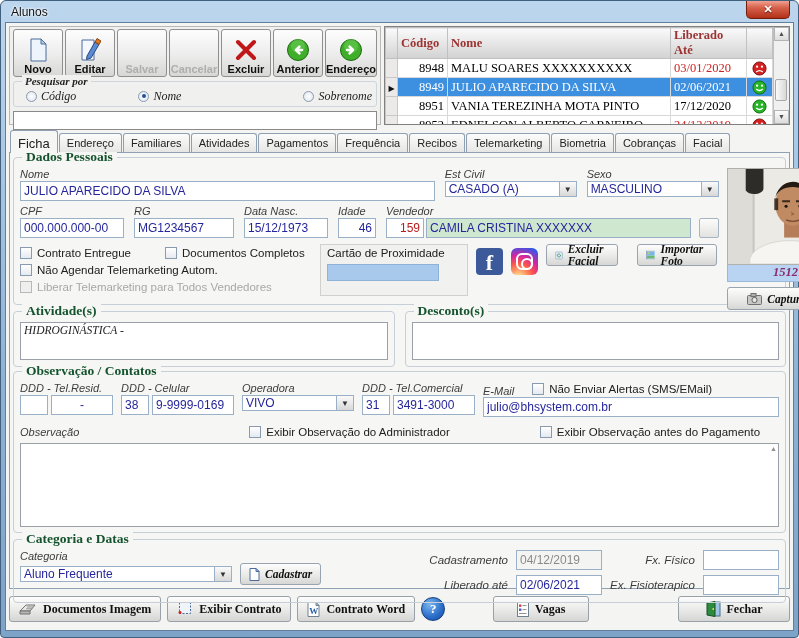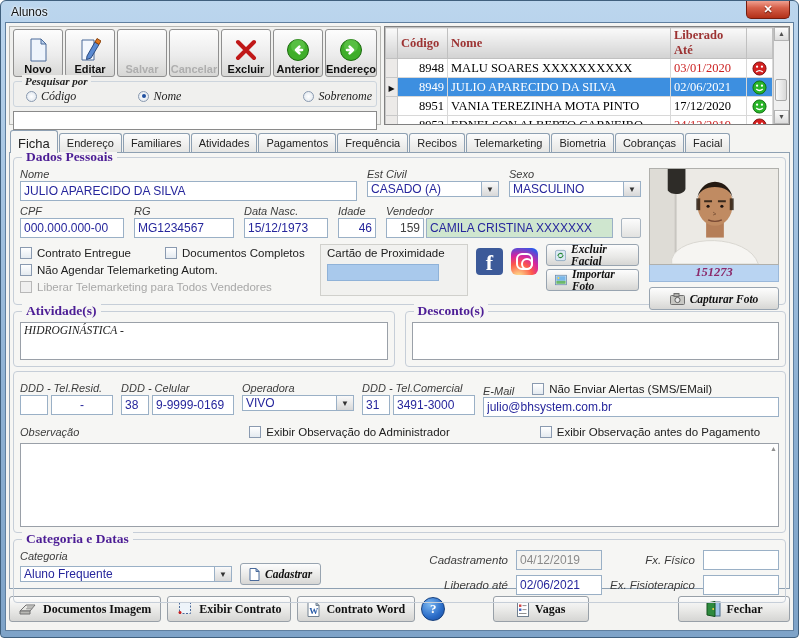--- a/index.html
+++ b/index.html
@@ -80,60 +80,60 @@
   .tab { padding:3px 7px 2px; font-size:11px; color:#222; background:linear-gradient(#fcfcfc,#e6e6e4);
     border:1px solid #8ea0b2; border-bottom:none; border-radius:3px 3px 0 0; margin-right:1px;
     height:19px; cursor:default; white-space:nowrap; }
   .tab.active { background:#f6f6f4; height:23px; padding-top:5px; font-size:13px;
     position:relative; z-index:3; margin-bottom:-1px; }
   .tab-content { border:1px solid #8ea0b2; background:#f6f6f4; height:437px; padding:4px 3px 2px; position:relative; z-index:1; }
 
   
   .grp { border:1px solid #c6ced8; border-radius:4px; position:relative; padding:10px 6px 4px; margin-bottom:6px; }
   .grp-caption { position:absolute; top:-9px; left:8px; background:#f6f6f4; padding:0 4px;
-    font-family:"Liberation Serif",serif; font-weight:bold; font-size:13.5px; color:#4c1d95; }
+    font-family:"Liberation Serif",serif; font-weight:bold; font-size:13.5px; color:#14532d; }
   .lbl { font-family:"Liberation Sans",sans-serif; font-style:italic; font-size:11px; color:#3c3c3c;
     display:block; margin-bottom:1px; }
   .fld { height:20px; border:1px solid #9ab0c6; background:#fff; font-size:12px;
     color:#26269c; padding:0 3px; font-family:"Liberation Sans",sans-serif; width:100%; }
   .combo { height:16px; border:1px solid #9ab0c6; background:#fff; display:flex; align-items:center; }
   .combo .cv { flex:1; font-size:12px; color:#26269c; padding:0 3px; white-space:nowrap; overflow:hidden; }
   .combo .ca { width:17px; height:100%; background:linear-gradient(#fafafa,#d8d8d8);
     border-left:1px solid #9ab0c6; font-size:8px; color:#333; display:flex; align-items:center; justify-content:center; }
 
   
   .dp-body { display:flex; gap:8px; }
   .dp-left { flex:1; }
   .dp-row { display:flex; gap:10px; margin-bottom:4px; }
   .f-nome { flex:1; } .f-estcivil { width:132px; } .f-sexo { width:132px; }
   .f-cpf { width:104px; } .f-rg { width:100px; } .f-dnasc { width:84px; } .f-idade { width:38px; }
   .f-vend { flex:1; }
   .vend-line { display:flex; gap:2px; }
-  .vend-code { width:38px; text-align:right; color:#404040; }
+  .vend-code { width:38px; text-align:right; color:#b91c1c; }
   .vend-name { flex:1; background:#cfe6cf; font-weight:normal; }
   .mini-btn { width:20px; height:20px; margin-left:6px; background:linear-gradient(#fcfcfc,#e2e2e0);
     border:1px solid #a8b4c0; border-radius:2px; }
   .dp-row3 { display:flex; gap:8px; margin-top:6px; }
   .chk-col { width:292px; }
   .chk-line { display:flex; align-items:center; gap:5px; height:17px; font-size:11.5px; color:#202020; }
   .chk-line .gap { width:24px; }
   .checkbox { width:12px; height:12px; border:1px solid #8a9ab0; background:linear-gradient(#fff,#e4eaf0); flex:none; }
   .chk-line.disabled { color:#a8a8a8; } .chk-line.disabled .checkbox { border-color:#b8b8b8; background:#efefef; }
   .cartao-panel { width:148px; height:52px; border:1px solid #d0d0cc; background:#f1f1ef; padding:2px 6px; }
   .cartao-panel .cp-lbl { font-size:11.5px; color:#202020; white-space:nowrap; }
   .cartao-bar { margin-top:5px; width:112px; height:17px; background:#a9c9ec; border:1px solid #8fb2d8; }
   .social { display:flex; gap:8px; align-items:flex-start; padding-top:4px; }
   .fb-icon { width:27px; height:27px; border-radius:4px; background:#3c5a99; color:#fff;
     font-family:"Liberation Serif",serif; font-weight:bold; font-size:22px; text-align:center; line-height:30px; }
   .ig-icon { width:27px; height:27px; border-radius:6px; position:relative;
     background:radial-gradient(circle at 28% 110%, #fdf497 0%, #fd5949 40%, #d6249f 62%, #285AEB 92%); }
   .ig-icon::before { content:''; position:absolute; inset:5px; border:2px solid #fff; border-radius:6px; }
   .ig-icon::after { content:''; position:absolute; left:9.5px; top:9.5px; width:8px; height:8px;
     border:2px solid #fff; border-radius:50%; }
-  .foto-btn-col { flex:1; display:flex; flex-direction:column; gap:3px; align-items:center; padding-right:2px; }
+  .foto-btn-col { flex:1; display:flex; flex-direction:row; gap:19px; align-items:flex-start; padding-right:2px; }
   .small-btn { height:22px; background:linear-gradient(#fdfdfd,#e8e8e6 60%,#d6d6d4);
     border:1px solid #98a4b0; border-radius:3px; display:flex; align-items:center; gap:5px;
     padding:0 8px; font-family:"Liberation Serif",serif; font-style:italic; font-weight:bold;
     font-size:11.5px; color:#101010; cursor:default; }
   .dp-photo { width:130px; display:flex; flex-direction:column; }
   .photo-frame { width:130px; height:97px; border:1px solid #b0b0ac; }
   .photo-frame svg { display:block; width:100%; height:100%; }
   .photo-strip { height:17px; background:#b9d4f2; border:1px solid #9ab8da; border-top:none;
     font-family:"Liberation Serif",serif; font-style:italic; font-weight:bold; font-size:12.5px;
     color:#8b2a6b; text-align:center; line-height:15px; }
@@ -513,20 +513,21 @@
           <span class="grp-caption">Atividade(s)</span>
           <textarea class="memo" readonly="" style="">HIDROGINÁSTICA -</textarea>
         </div>
         <div class="grp">
           <span class="grp-caption">Desconto(s)</span>
           <textarea class="memo" readonly="" style=""></textarea>
         </div>
       </div>
 
       <div class="grp" style="height:162px">
+        <span class="grp-caption">Observação / Contatos</span>
         <div class="ct-row">
           <div class="ct-f">
             <span class="lbl">DDD - Tel.Resid.</span>
             <div class="tel-pair">
               <input class="fld w-ddd" value="" style="">
               <input class="fld w-tel1" style="text-align: center;" value="-">
             </div>
           </div>
           <div class="ct-f">
             <span class="lbl">DDD - Celular</span>

